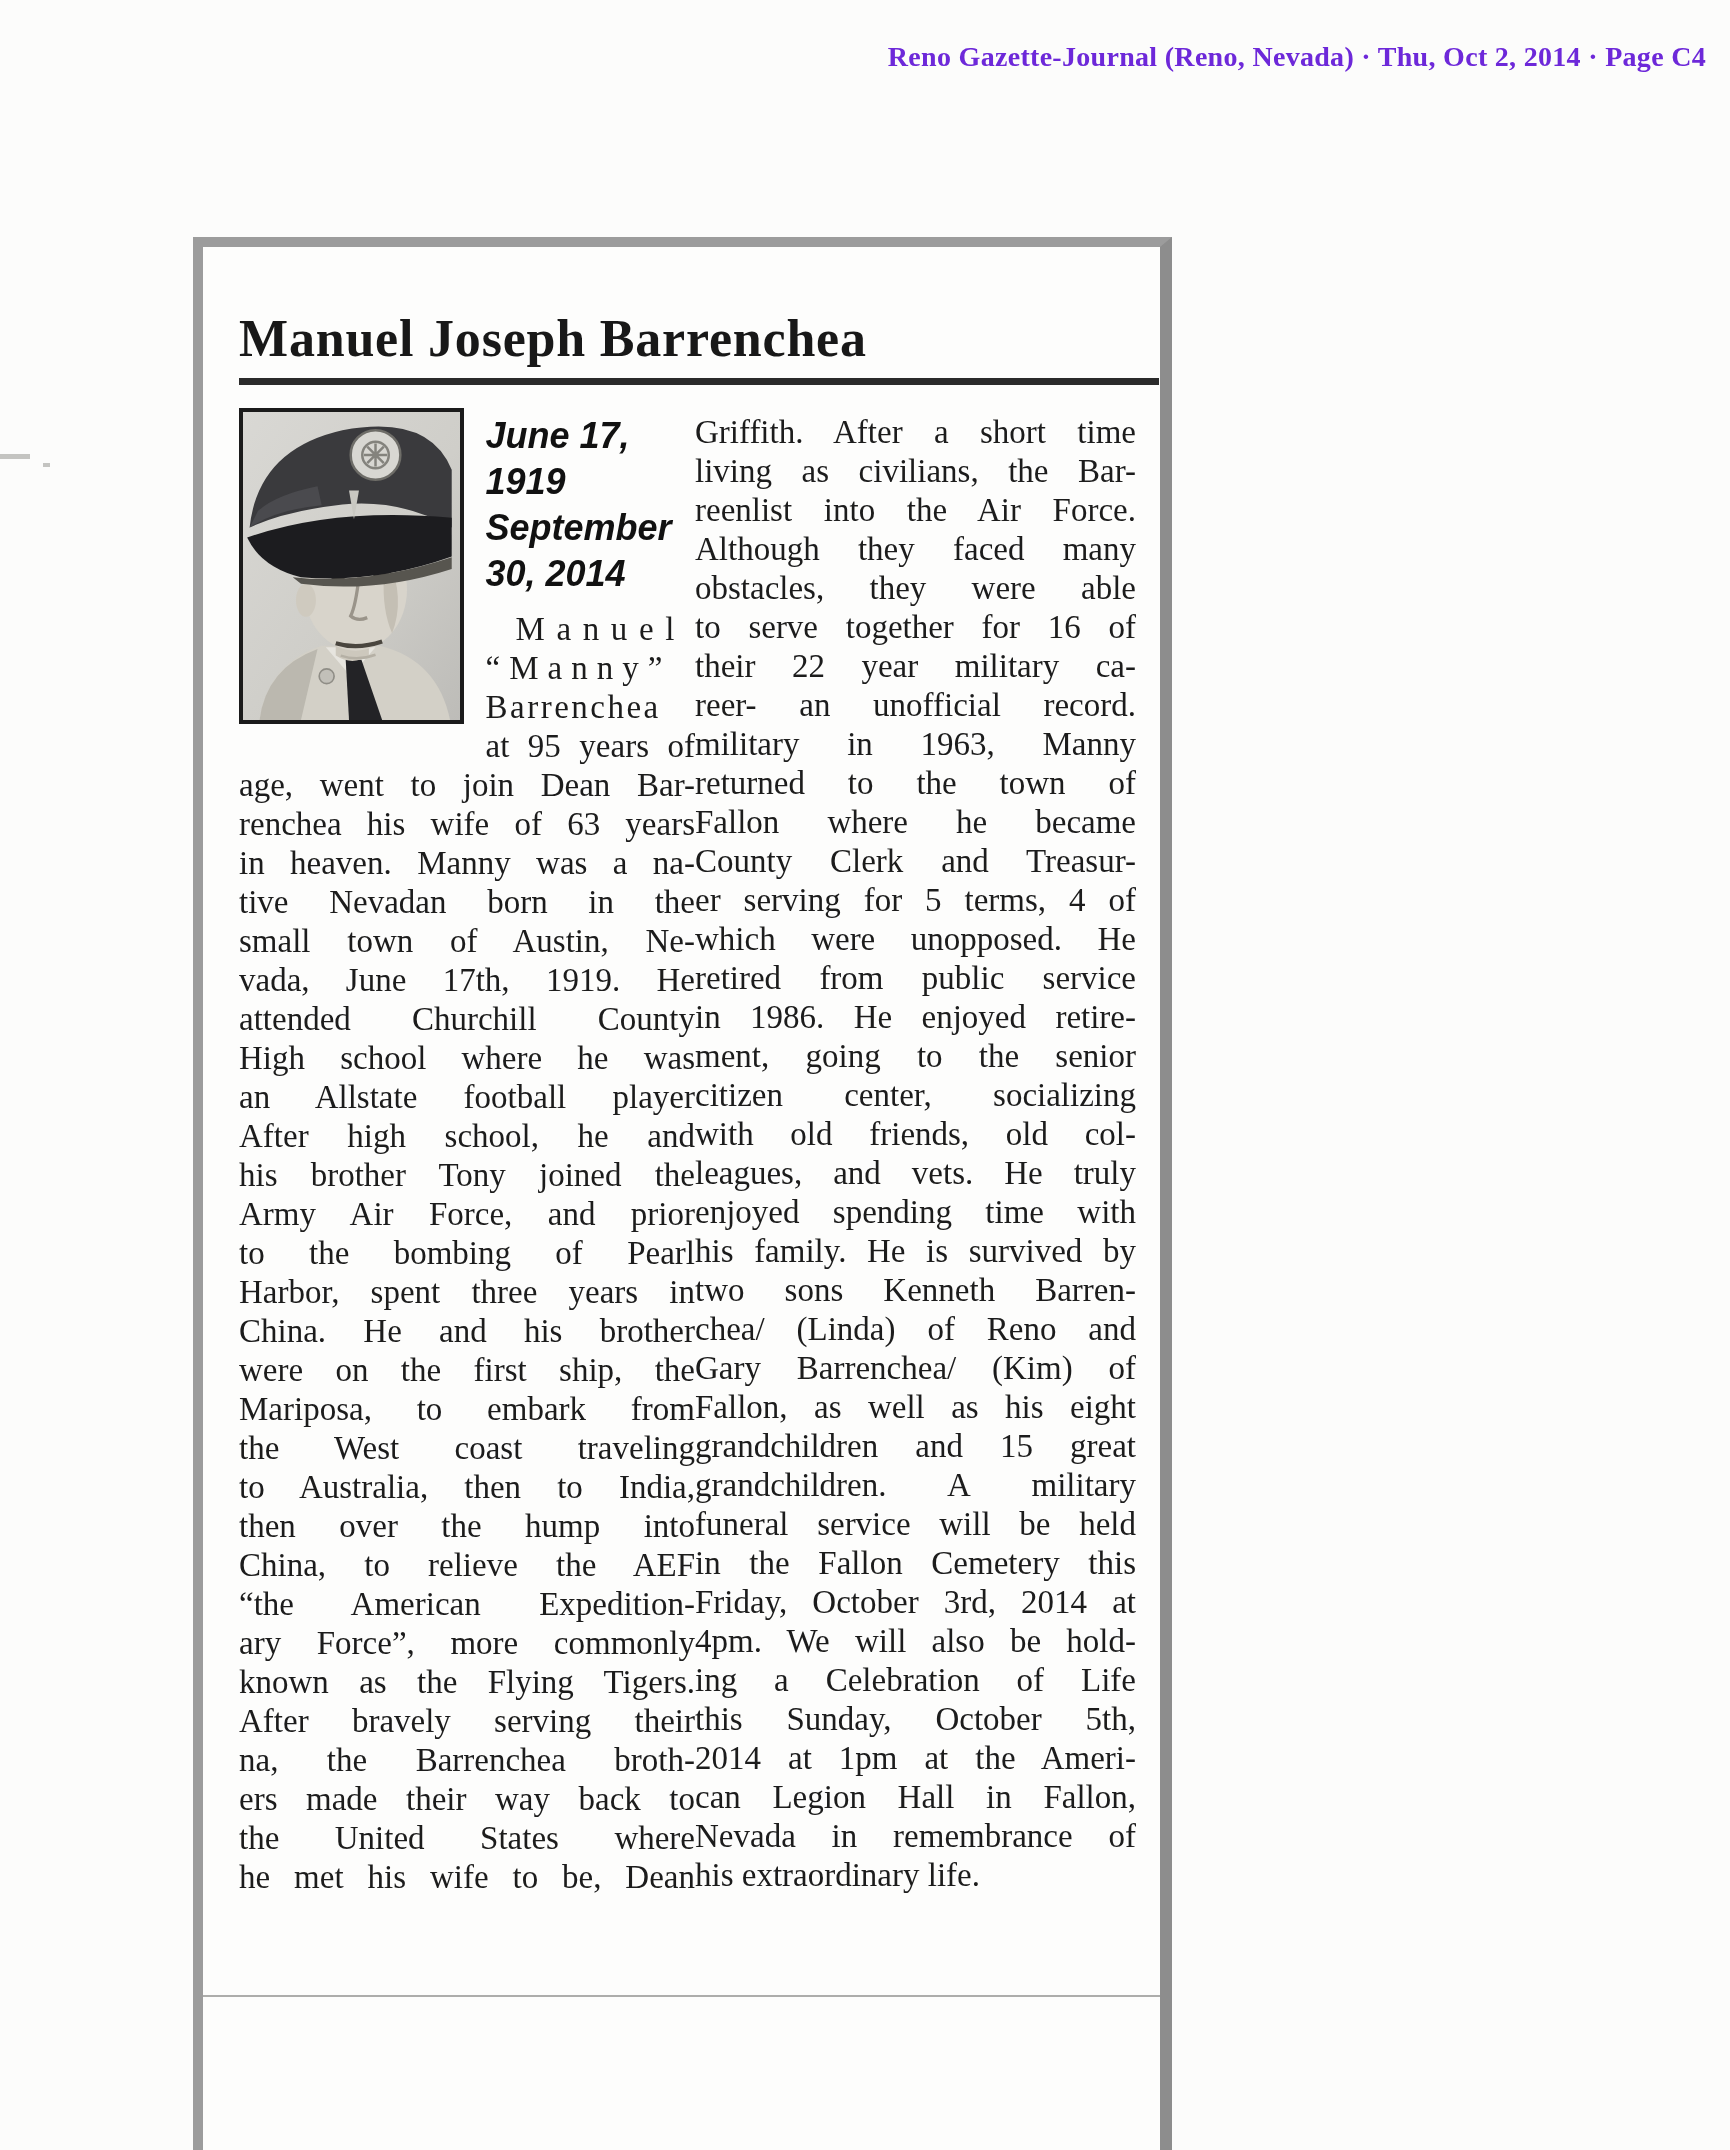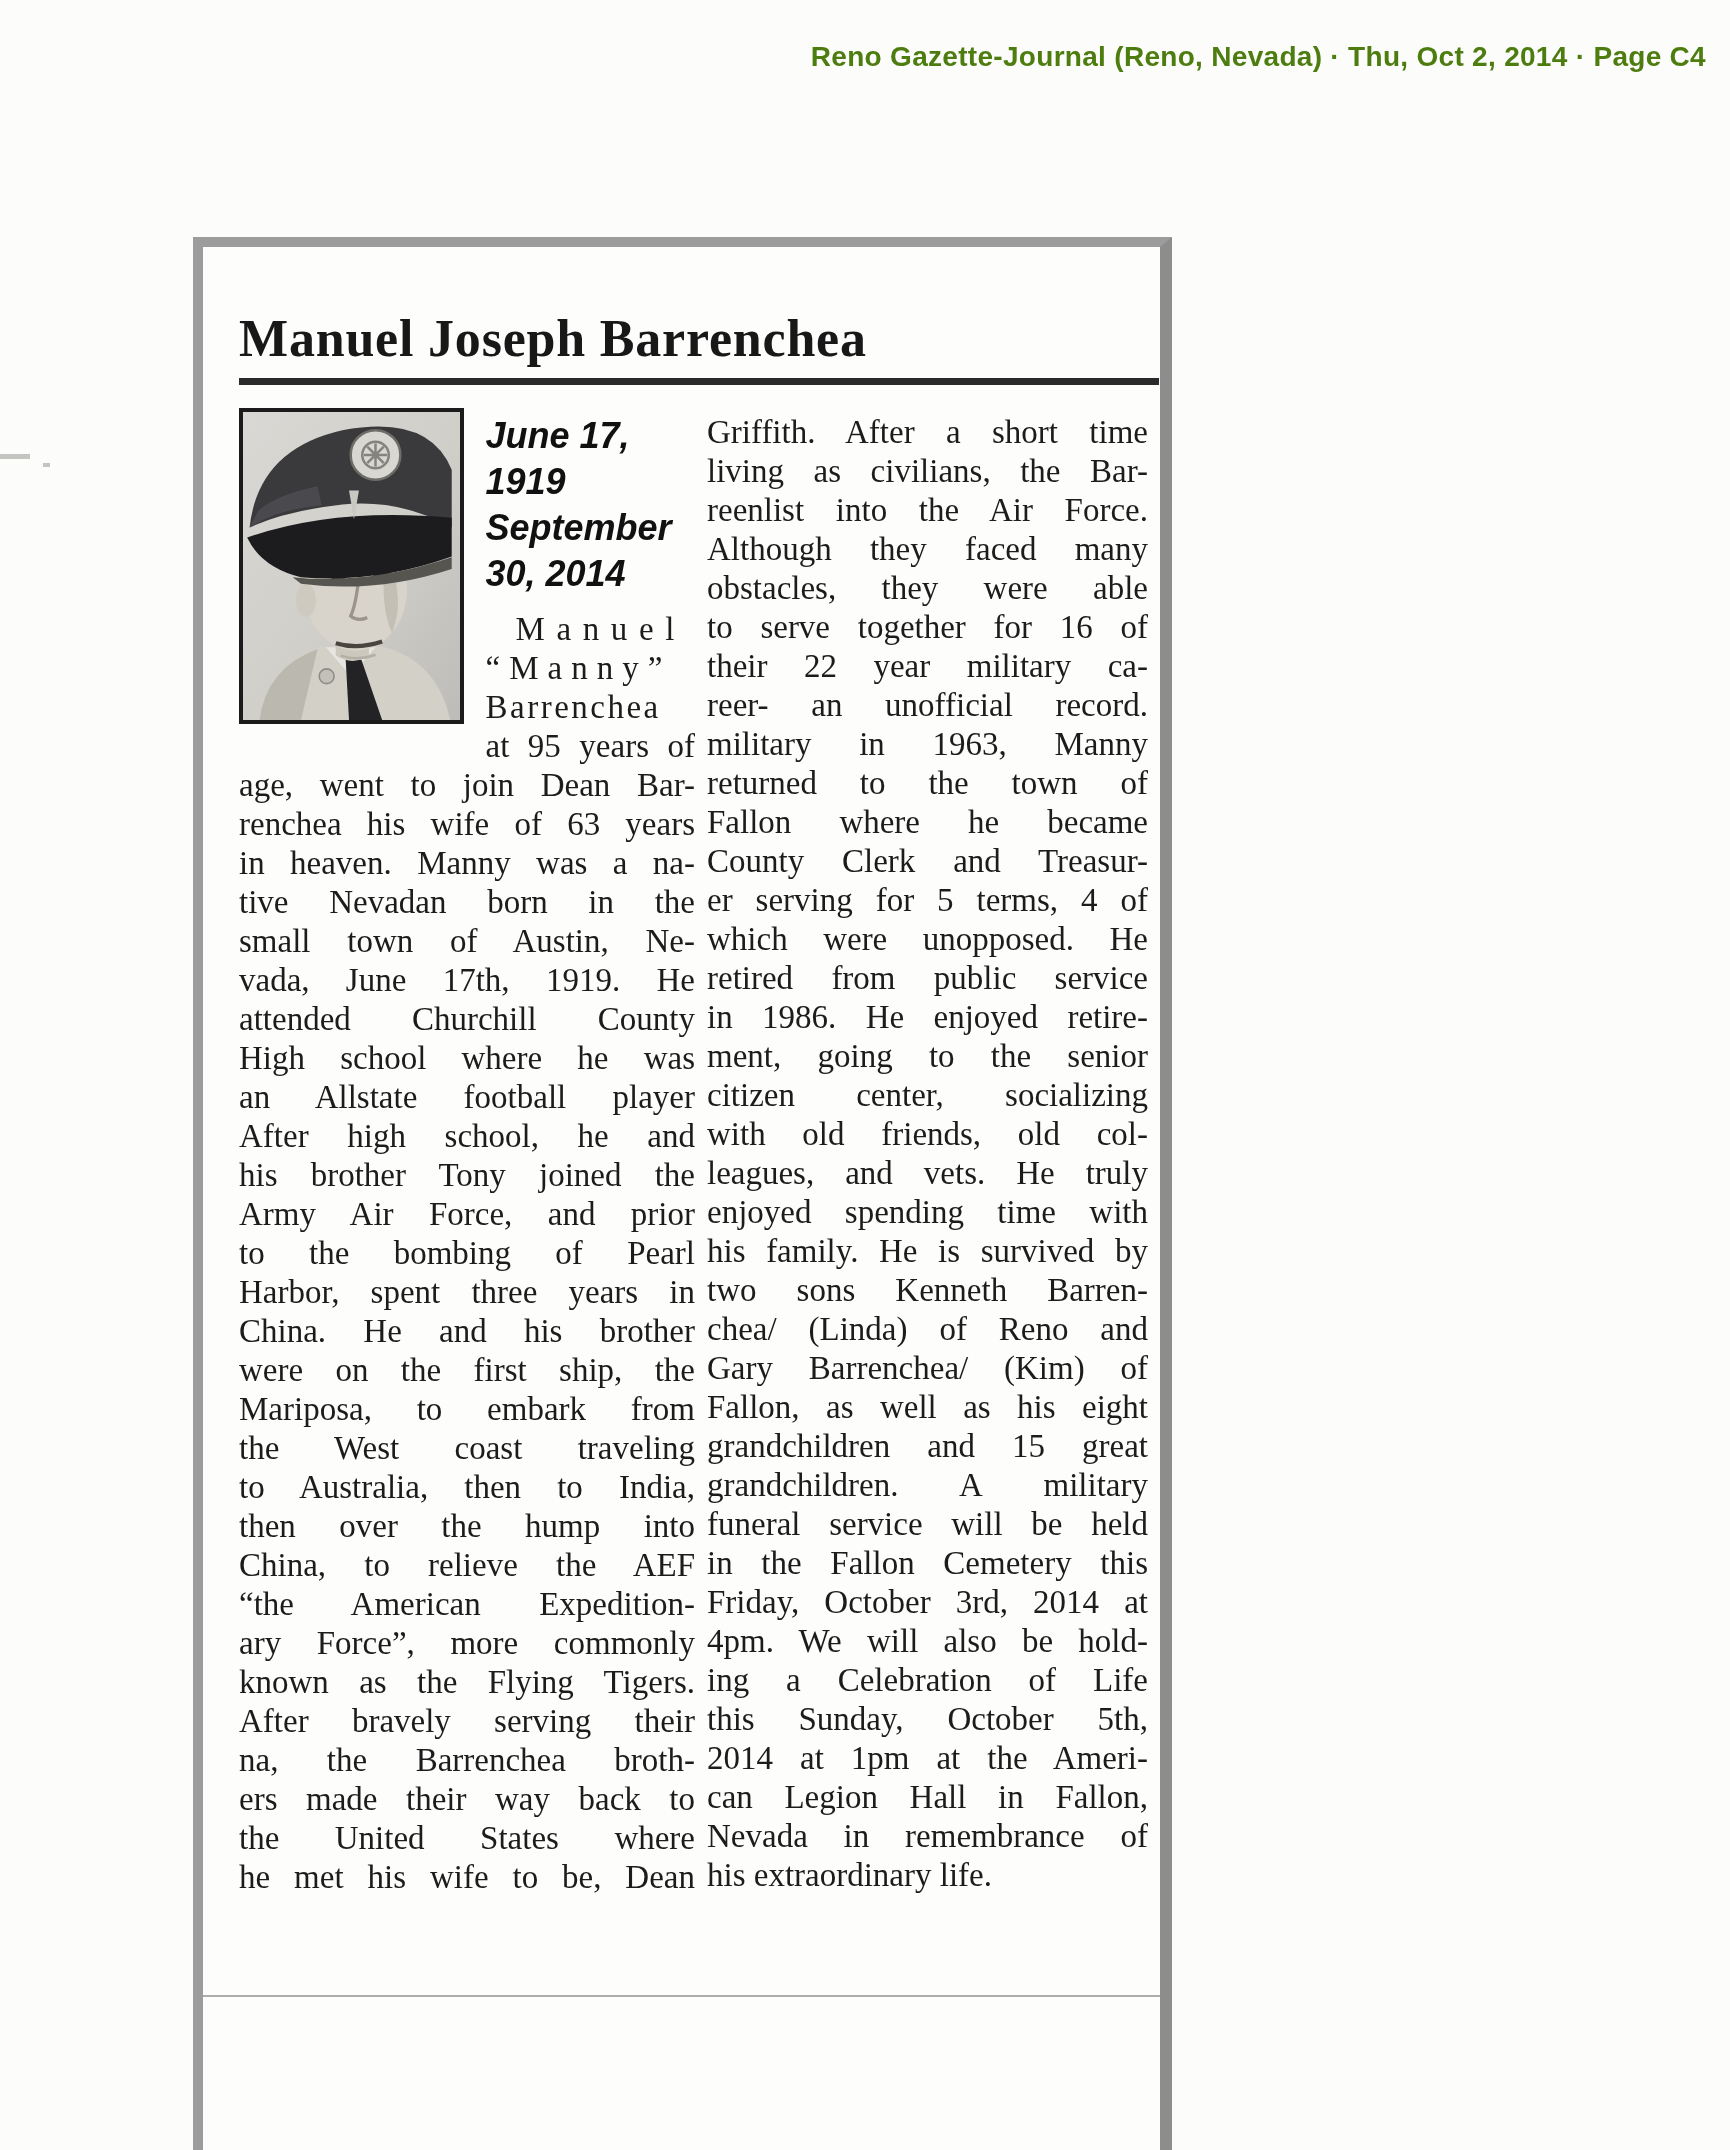--- a/index.html
+++ b/index.html
@@ -4,41 +4,41 @@
 <style>
   html,body{margin:0;padding:0;}
   body{
     width:1731px;height:2151px;position:relative;
     background:#fcfcfb;
     font-family:"Liberation Serif", serif;
     overflow:hidden;
   }
   .page-header{
     position:absolute;top:41px;right:25px;
-    font-family:Liberation Sans, sans-serif;
-    font-size:28px;font-weight:700;color:#4d7c0f;
+    font-family:Liberation Serif, serif;
+    font-size:28px;font-weight:700;color:#6d28d9;
     letter-spacing:0.3px;
     white-space:nowrap;
   }
   .clip-box{
     position:absolute;left:193px;top:237px;
     width:979px;height:2108px;box-sizing:border-box;
     border:10.7px solid #9c9c9c;
     border-right-width:12.4px;border-right-color:#8d8d8d;
     border-bottom-color:#949494;
     background:#fdfdfc;
     padding:63px 0 0 36px;
   }
   .title{
     margin:0;width:920px;
     font-size:52px;line-height:58px;font-weight:700;color:#181818;
     letter-spacing:0.8px;white-space:nowrap;
   }
   .title-rule{width:920px;height:6.6px;background:#2b2b2b;margin-top:10px;}
-  .columns{display:flex;margin-top:28px;width:920px;align-items:flex-start;gap:12px;}
+  .columns{display:flex;margin-top:28px;width:920px;align-items:flex-start;}
   .col{color:#1c1c1c;}
   .col1{width:456px;}
   .col2{width:441px;}
   .photo{
     float:left;width:217px;height:308px;
     border:4.1px solid #1b1b1b;background:#cfcecb;
     margin:-5px 21.5px 10px 0;
   }
   .photo svg{display:block;width:100%;height:100%;}
   .date-ln{

